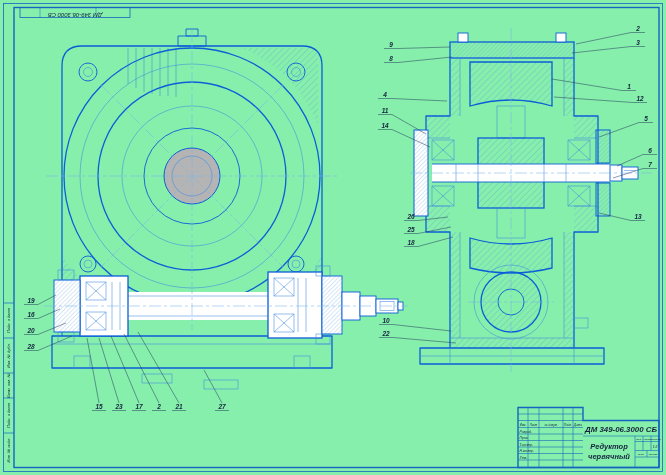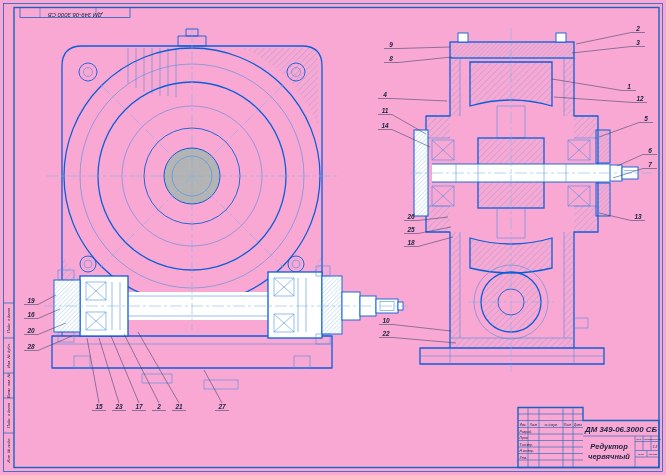--- a/index.html
+++ b/index.html
@@ -1,16 +1,16 @@
 <!DOCTYPE html>
 <html><head>
 <meta charset="utf-8">
 <style>
   html,body{margin:0;padding:0;background:#9a9a9a;}
-  .page{position:relative;width:666px;height:475px;margin:0 auto;background:#f9a8d4;
+  .page{position:relative;width:666px;height:475px;margin:0 auto;background:#86efac;
         font-family:"Liberation Sans",sans-serif;overflow:hidden;}
   svg{display:block}
   .fr{fill:none;stroke:#1565c0}
   .ol{fill:none;stroke:#0b5ed7;stroke-width:1.3;stroke-linejoin:round}
   .ol2{fill:none;stroke:#0b5ed7;stroke-width:0.9;stroke-linejoin:round}
   .tl{fill:none;stroke:#3e8ae0;stroke-width:0.55}
   .cl{fill:none;stroke:#7ab3ea;stroke-width:0.55;stroke-dasharray:12 3 3 3}
   .ld{fill:none;stroke:#23365c;stroke-width:0.5}
   text{fill:#16233f}
   .ct{font:italic 600 6.5px "Liberation Sans",sans-serif;text-anchor:middle}

